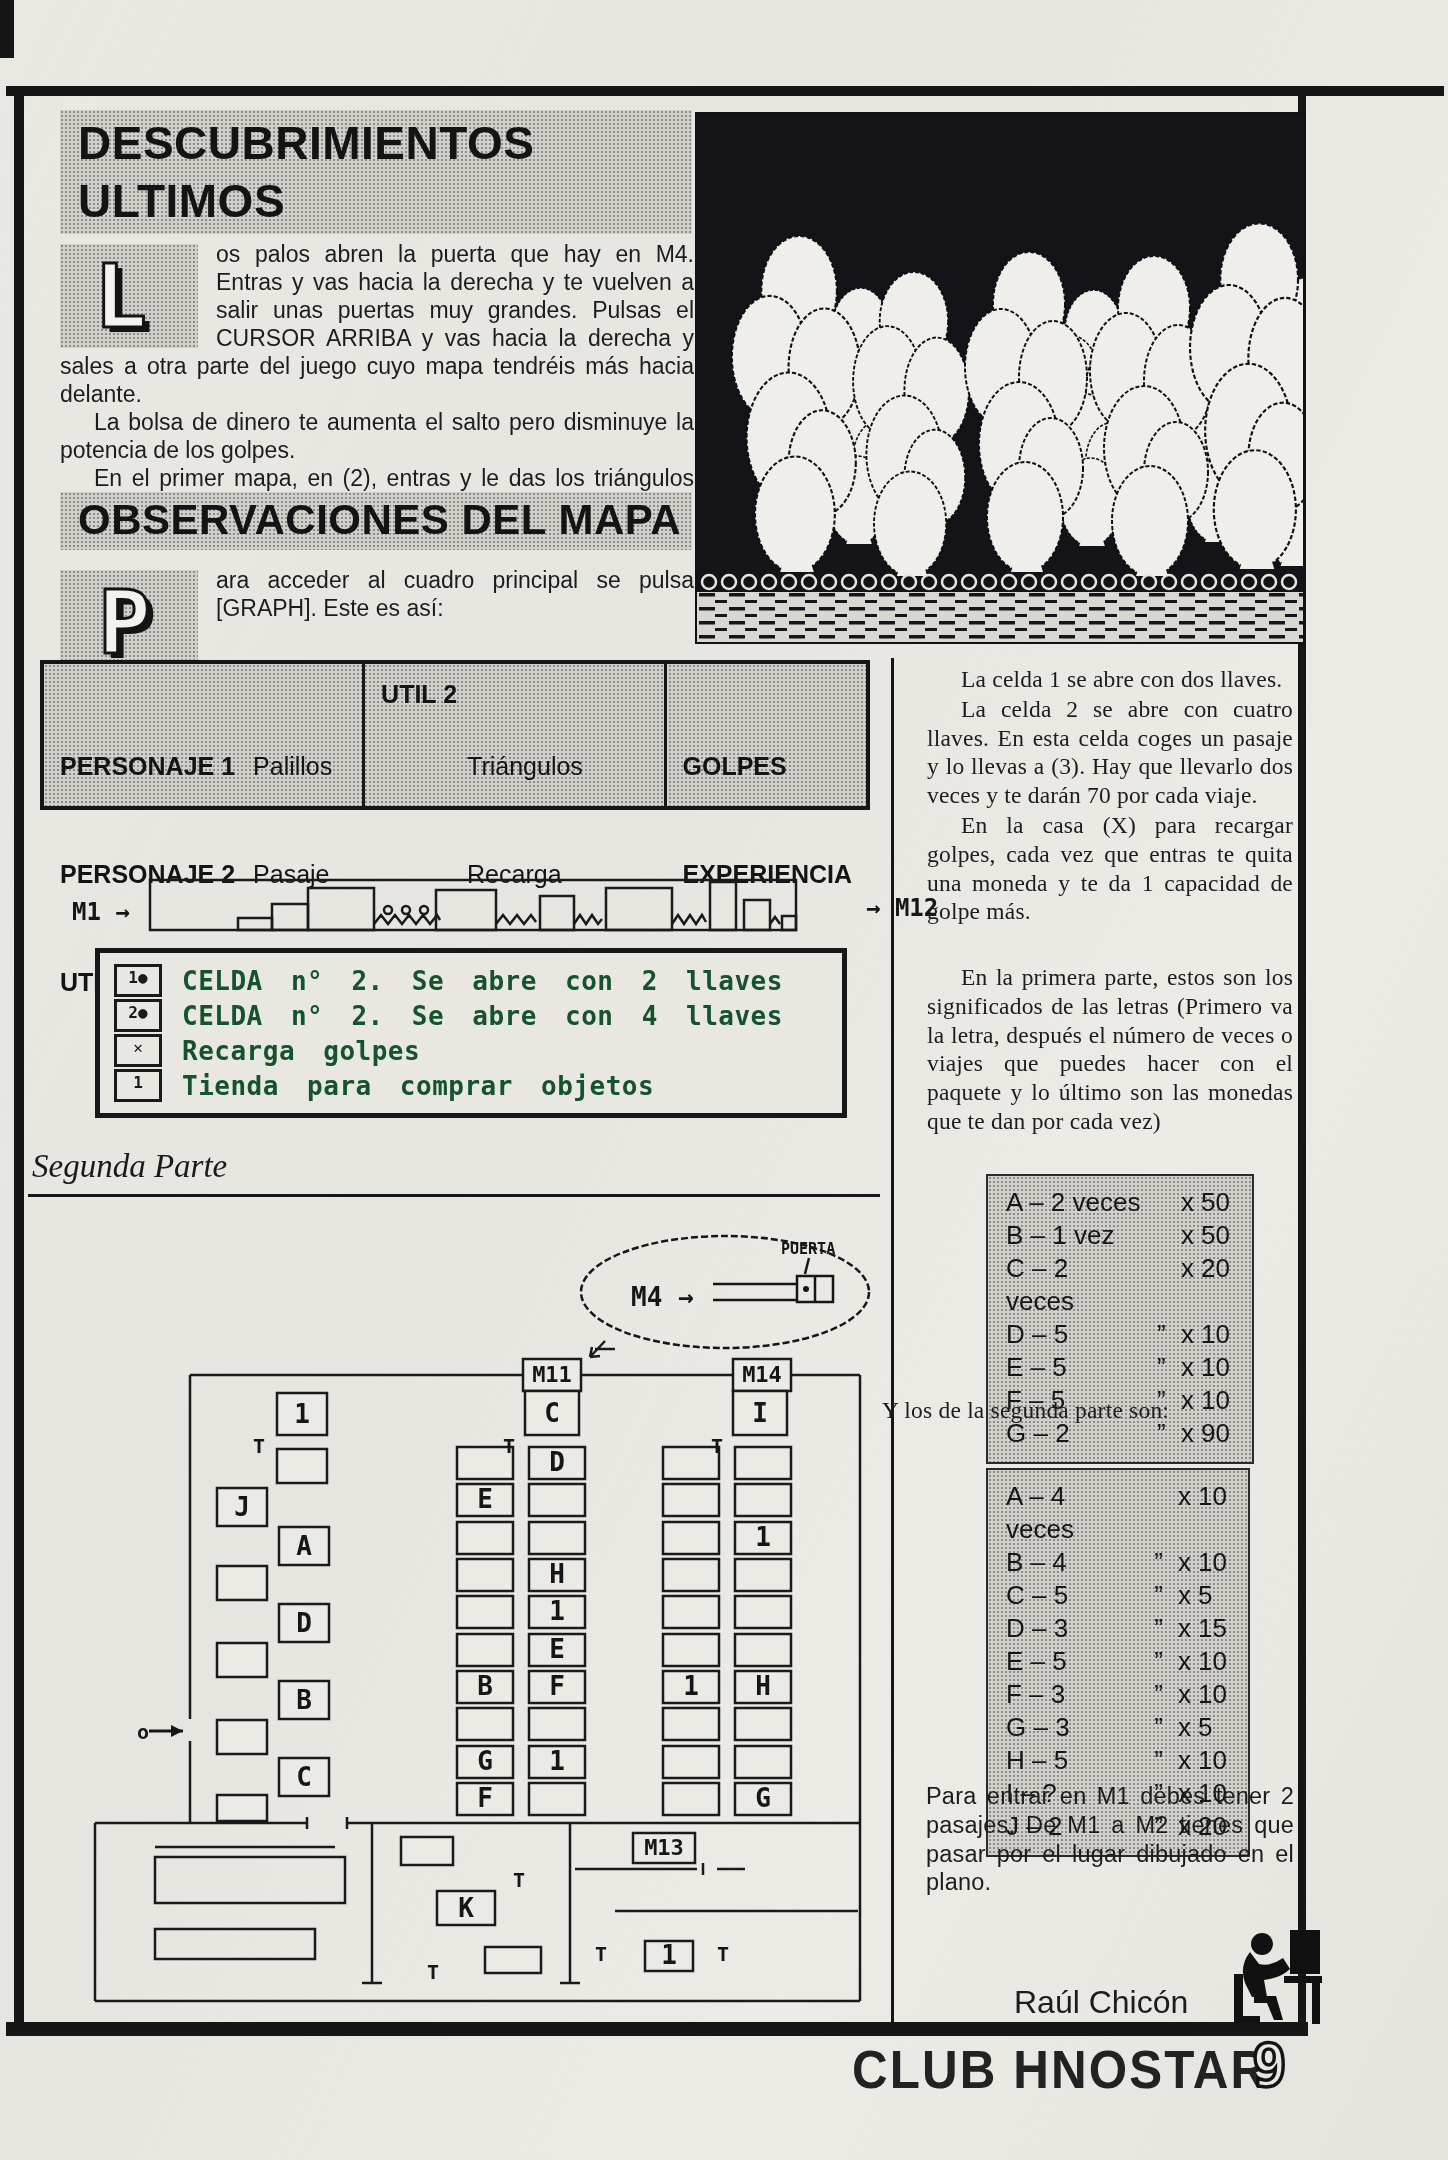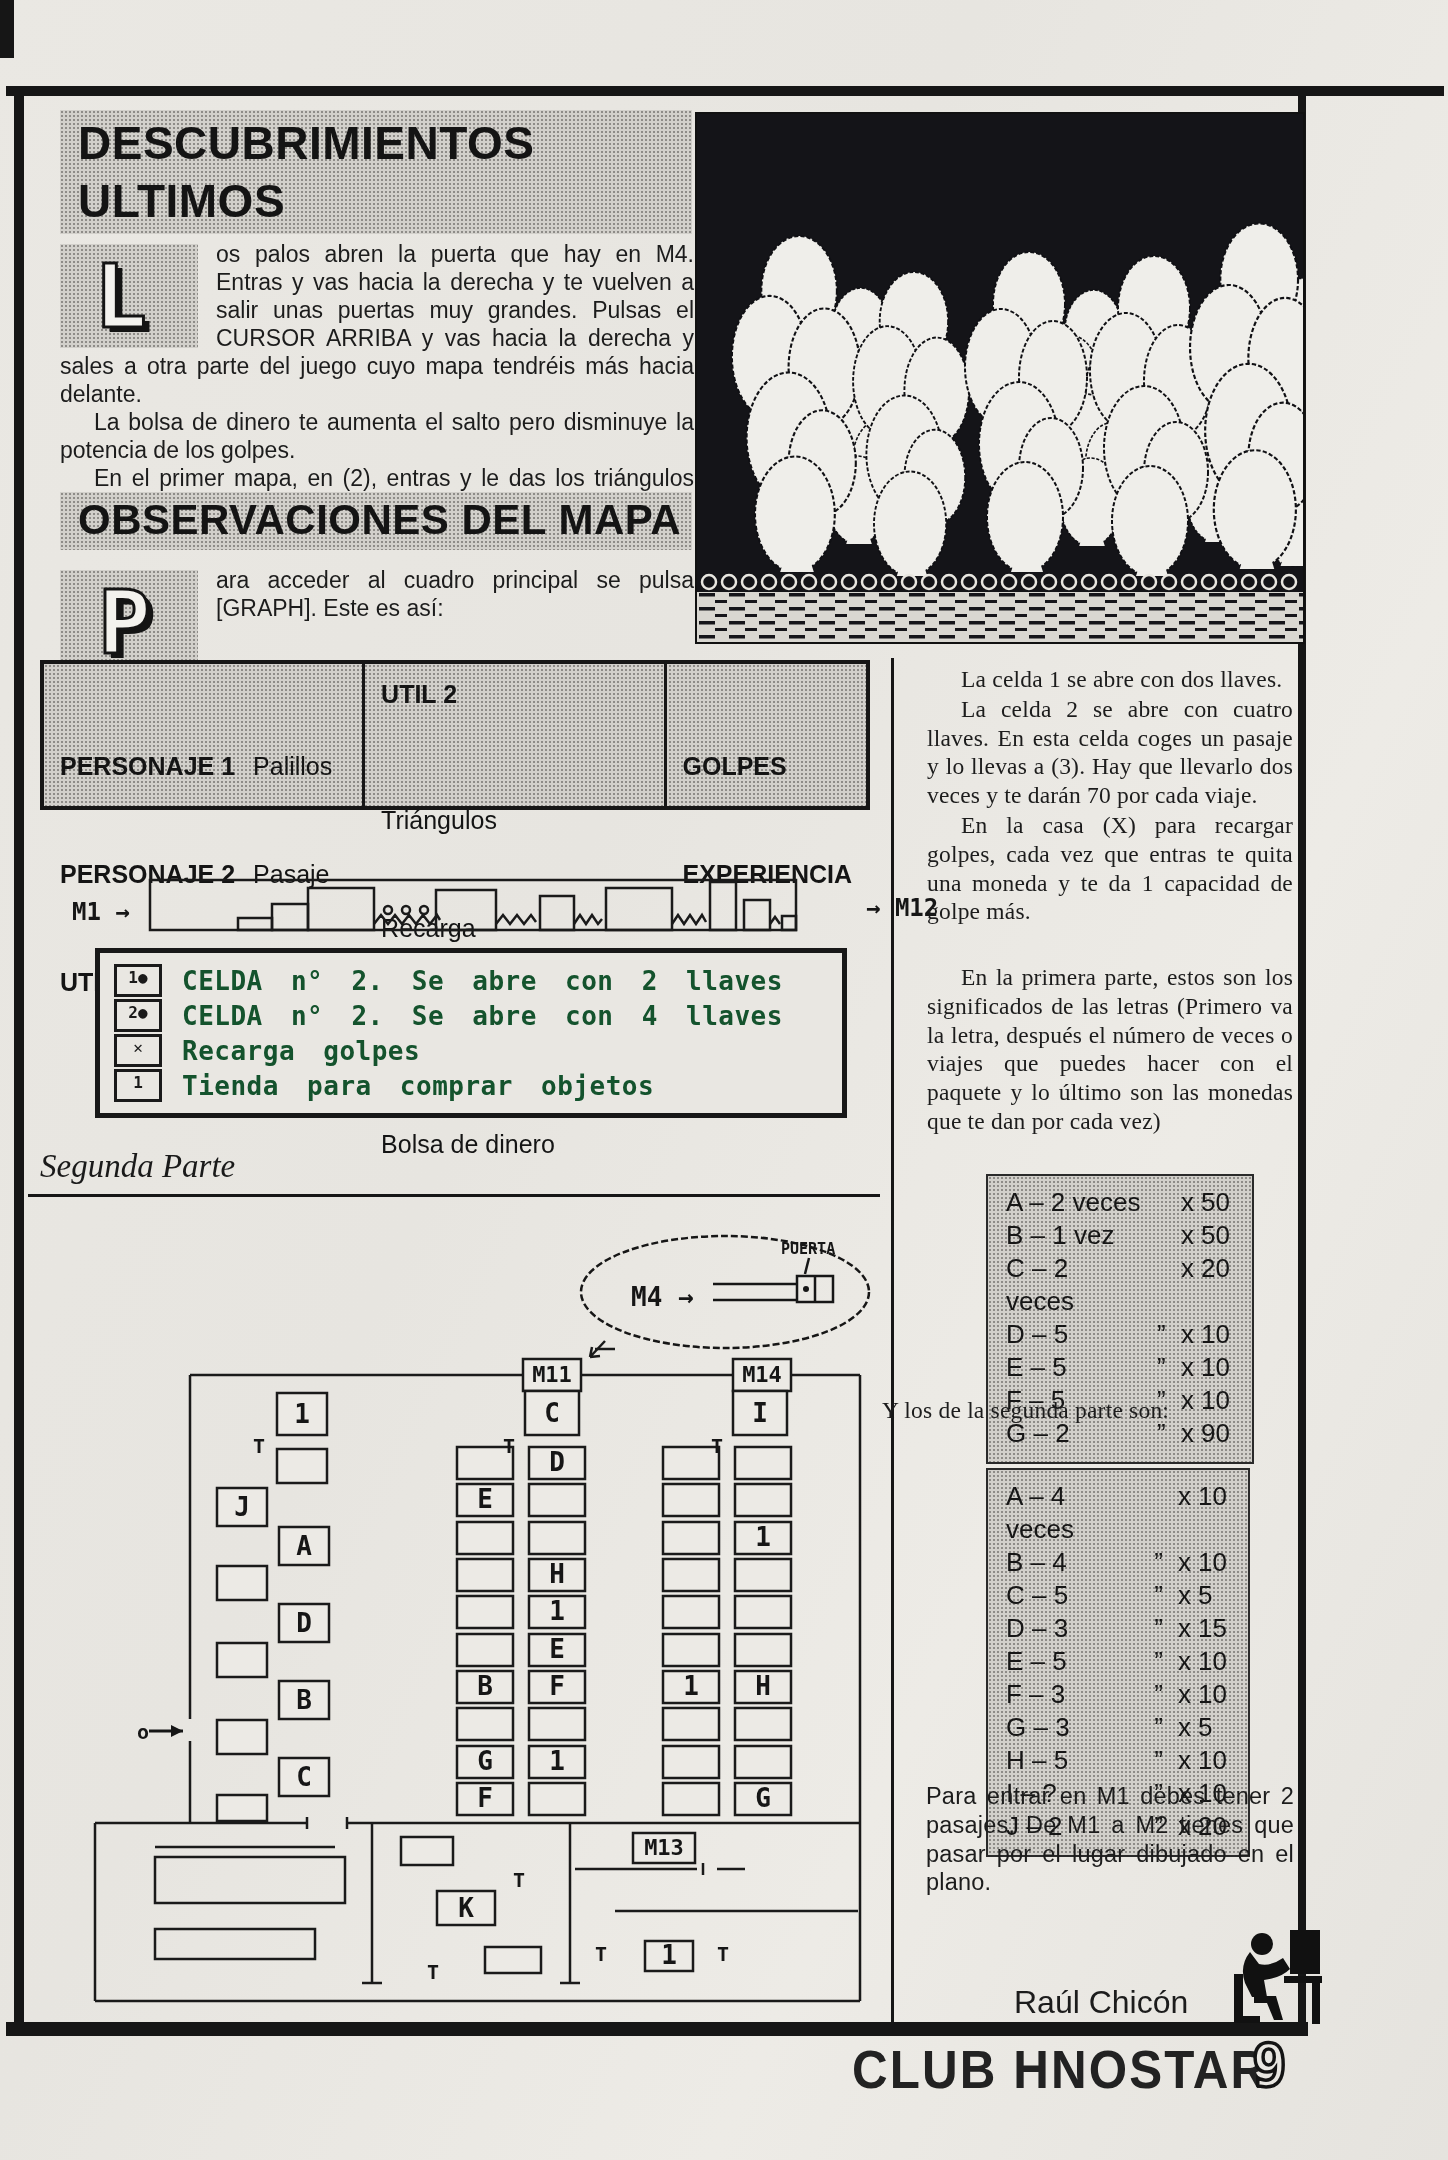--- a/index.html
+++ b/index.html
@@ -152,21 +152,21 @@
         <div>PERSONAJE 2</div>
         <div>UTIL 1</div>
       </div>
       <div class="itf">
         <div>Palillos</div>
         <div>Pasaje</div>
         <div>Palo</div>
         <div>Espada</div>
       </div>
     </div>
-    <div class="col" style="width:300px;border-right:3px solid #161616;display:flex;gap:18px;flex-direction:column;">
+    <div class="col" style="width:300px;border-right:3px solid #161616;display:flex;gap:10px;">
       <div class="itf itb">UTIL 2</div>
       <div class="itf">
         <div>Triángulos</div>
         <div>Recarga</div>
         <div>Llave</div>
         <div>Bolsa de dinero</div>
       </div>
     </div>
     <div class="col itf itb" style="flex:1;">
       <div>GOLPES</div>
@@ -213,21 +213,21 @@
     <div class="legend-row">
       <span class="legend-icon">✕</span>
       <span class="legend-label">Recarga golpes</span>
     </div>
     <div class="legend-row">
       <span class="legend-icon">1</span>
       <span class="legend-label">Tienda para comprar objetos</span>
     </div>
   </div>
 
-  <div class="abs serif-it" style="left:40px;top:1148px;">Segunda Parte</div>
+  <div class="abs serif-it" style="left:32px;top:1148px;">Segunda Parte</div>
   <div class="abs ink" style="left:28px;top:1194px;width:852px;height:3px;"></div>
 
   <svg class="abs" style="left:575px;top:1222px;" width="300" height="132" viewBox="0 0 300 132">
     <ellipse cx="150" cy="70" rx="144" ry="56" fill="none" stroke="#161616" stroke-width="2.5" stroke-dasharray="7 3"></ellipse>
     <text x="56" y="84" font-size="26" fill="#161616">M4 →</text>
     <g stroke="#161616" stroke-width="2.5" fill="none">
       <line x1="138" y1="62" x2="222" y2="62"></line>
       <line x1="138" y1="78" x2="222" y2="78"></line>
       <rect x="222" y="54" width="36" height="26"></rect>
       <line x1="240" y1="54" x2="240" y2="80"></line>

